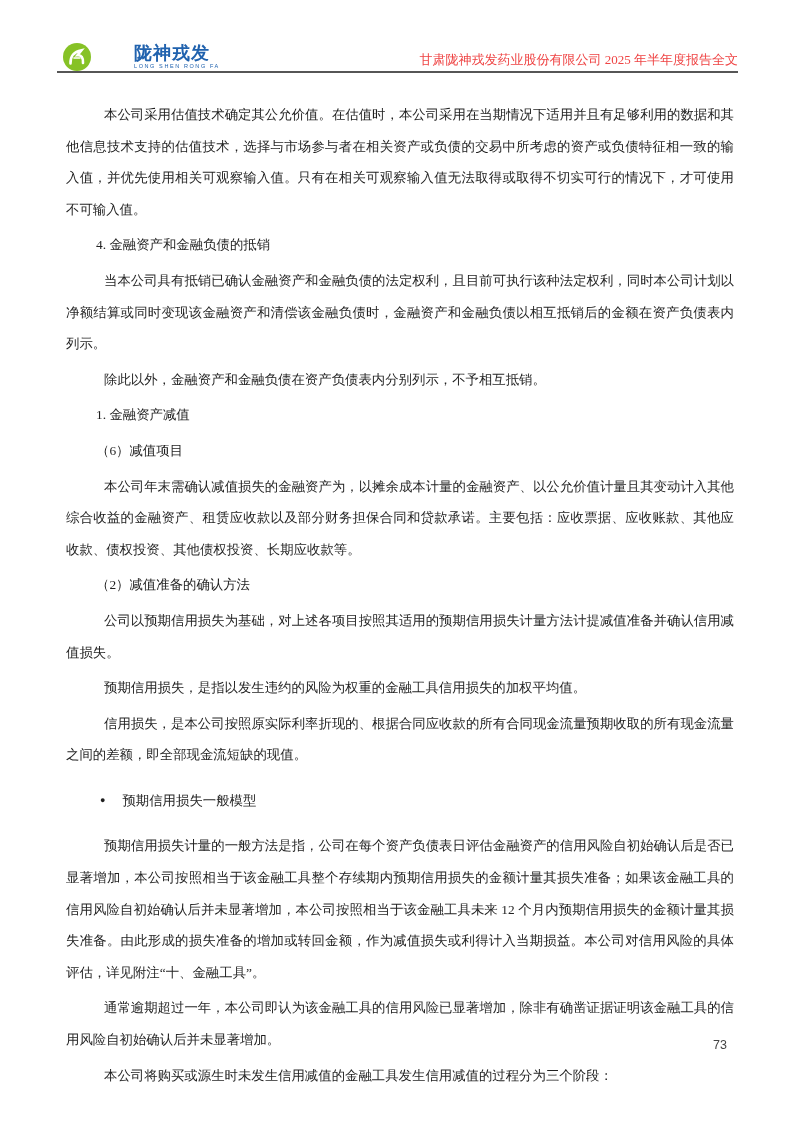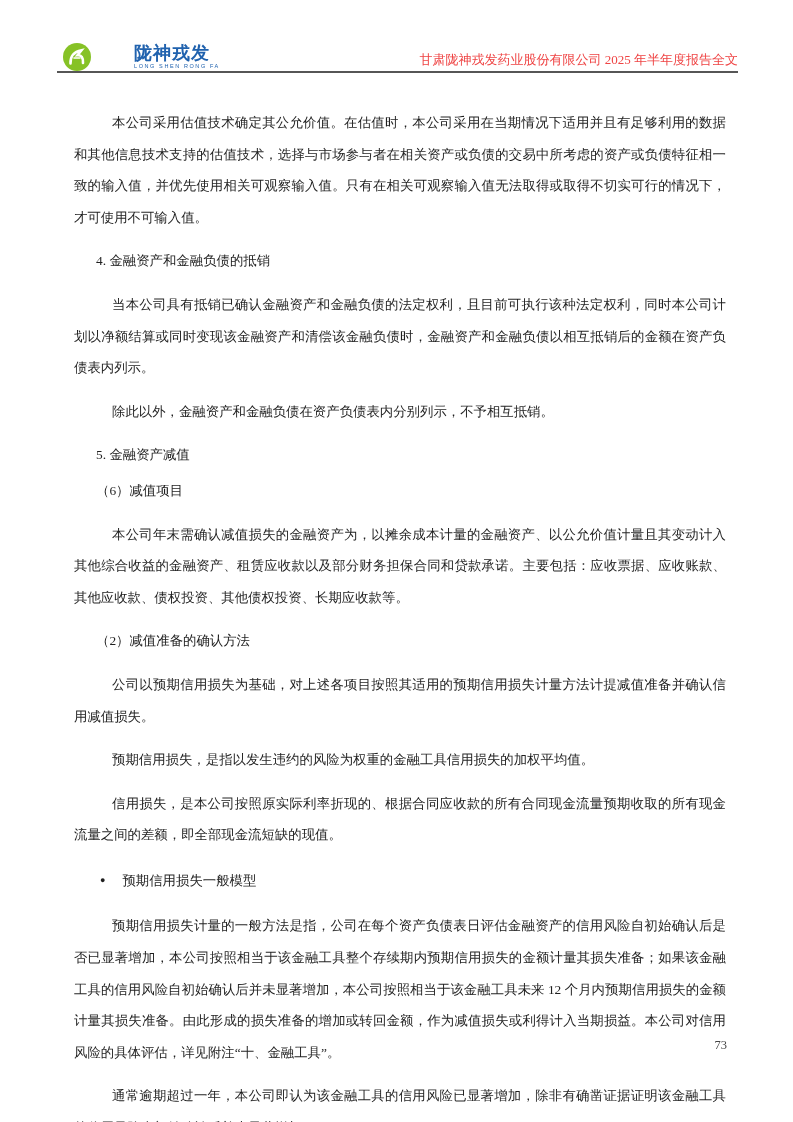--- a/index.html
+++ b/index.html
@@ -30,31 +30,31 @@
   }
   .header-rule{
     position:absolute;left:57px;top:71px;width:681px;height:2px;
     background:#565656;
   }
   .content{
     position:absolute;left:62px;top:95px;width:676px;
     font-size:13.4px;line-height:31.6px;color:#1f1f1f;
     text-align:justify;
   }
-  .para{margin:12px;text-indent:38px;}
+  .para{margin:4px;text-indent:38px;}
   .heading{margin:4px;text-indent:30px;font-weight:normal;font-size:13.4px;}
   .bullet-line{margin:14px 0;padding-left:38px;text-indent:0;}
   .bullet{
     display:inline-block;font-size:9px;vertical-align:2px;margin-right:17px;
     color:#1f1f1f;
   }
   .page-number{
     position:absolute;top:1038px;right:66px;
     font-size:12.5px;color:#444444;
-    font-family:Liberation Serif, serif;
+    font-family:Liberation Sans, sans-serif;
   }
 </style>
 </head>
 <body>
 
 <div class="page">
 
   <header class="page-header">
     <div class="logo">
       <svg class="logo-icon" viewBox="0 0 30 30" aria-hidden="true">
@@ -70,21 +70,21 @@
     <div class="header-title">甘肃陇神戎发药业股份有限公司 2025 年半年度报告全文</div>
   </header>
 
   <div class="header-rule"></div>
 
   <main class="content">
     <p class="para">本公司采用估值技术确定其公允价值。在估值时，本公司采用在当期情况下适用并且有足够利用的数据和其他信息技术支持的估值技术，选择与市场参与者在相关资产或负债的交易中所考虑的资产或负债特征相一致的输入值，并优先使用相关可观察输入值。只有在相关可观察输入值无法取得或取得不切实可行的情况下，才可使用不可输入值。</p>
     <p class="heading">4. 金融资产和金融负债的抵销</p>
     <p class="para">当本公司具有抵销已确认金融资产和金融负债的法定权利，且目前可执行该种法定权利，同时本公司计划以净额结算或同时变现该金融资产和清偿该金融负债时，金融资产和金融负债以相互抵销后的金额在资产负债表内列示。</p>
     <p class="para">除此以外，金融资产和金融负债在资产负债表内分别列示，不予相互抵销。</p>
-    <p class="heading">5. 金融资产减值</p>
+    <p class="heading">1. 金融资产减值</p>
     <p class="heading">（6）减值项目</p>
     <p class="para">本公司年末需确认减值损失的金融资产为，以摊余成本计量的金融资产、以公允价值计量且其变动计入其他综合收益的金融资产、租赁应收款以及部分财务担保合同和贷款承诺。主要包括：应收票据、应收账款、其他应收款、债权投资、其他债权投资、长期应收款等。</p>
     <p class="heading">（2）减值准备的确认方法</p>
     <p class="para">公司以预期信用损失为基础，对上述各项目按照其适用的预期信用损失计量方法计提减值准备并确认信用减值损失。</p>
     <p class="para">预期信用损失，是指以发生违约的风险为权重的金融工具信用损失的加权平均值。</p>
     <p class="para">信用损失，是本公司按照原实际利率折现的、根据合同应收款的所有合同现金流量预期收取的所有现金流量之间的差额，即全部现金流短缺的现值。</p>
     <div class="bullet-line">
       <span class="bullet">●</span><span>预期信用损失一般模型</span>
     </div>
     <p class="para">预期信用损失计量的一般方法是指，公司在每个资产负债表日评估金融资产的信用风险自初始确认后是否已显著增加，本公司按照相当于该金融工具整个存续期内预期信用损失的金额计量其损失准备；如果该金融工具的信用风险自初始确认后并未显著增加，本公司按照相当于该金融工具未来 12 个月内预期信用损失的金额计量其损失准备。由此形成的损失准备的增加或转回金额，作为减值损失或利得计入当期损益。本公司对信用风险的具体评估，详见附注“十、金融工具”。</p>

